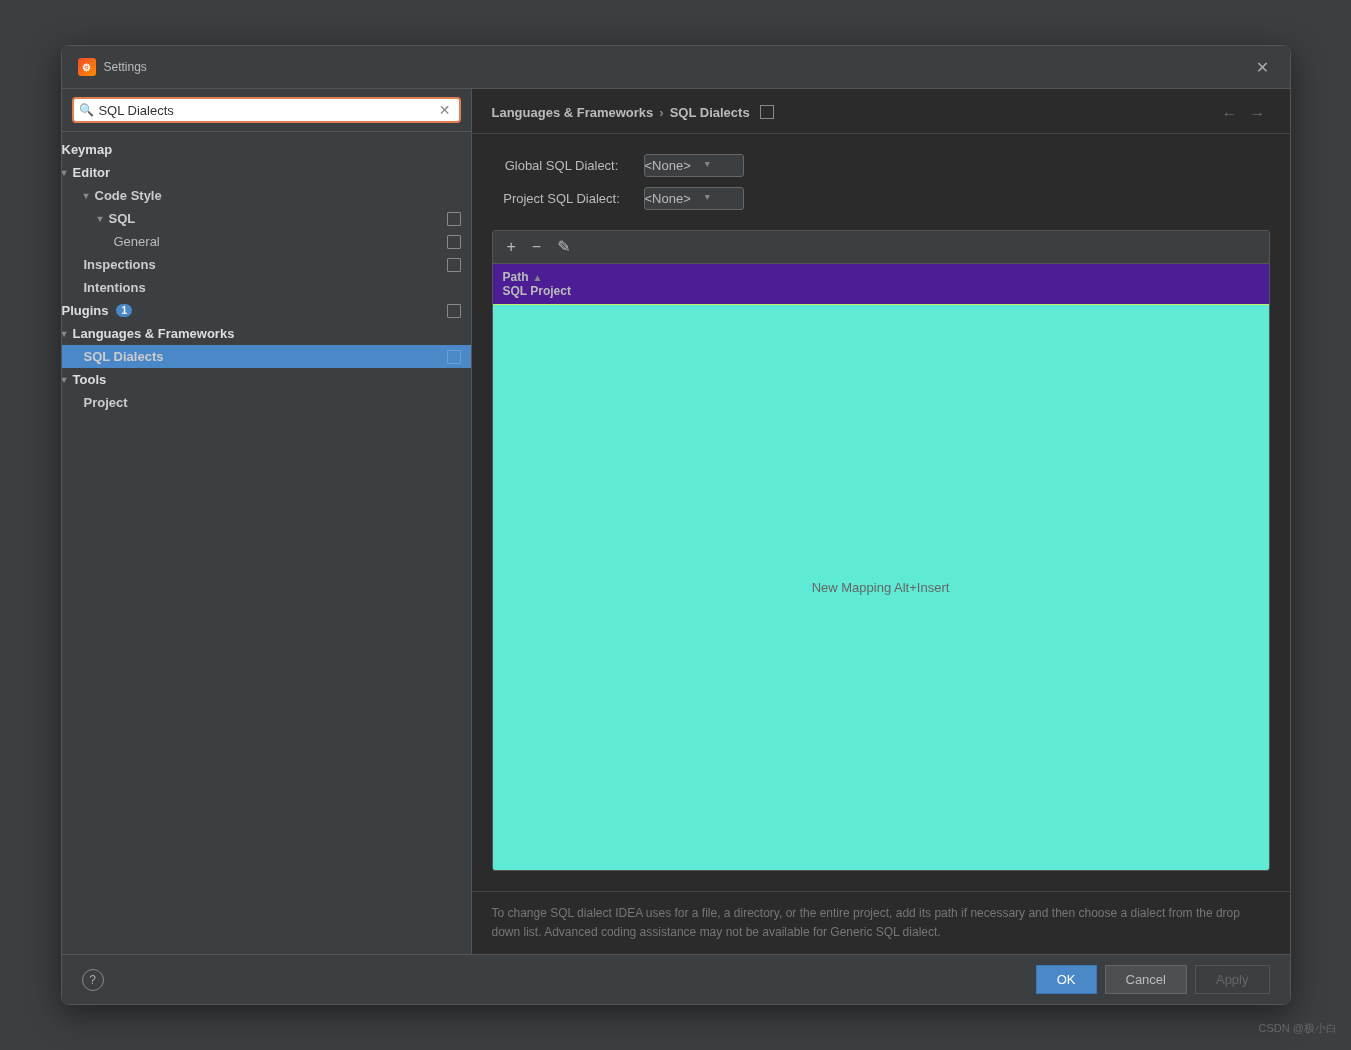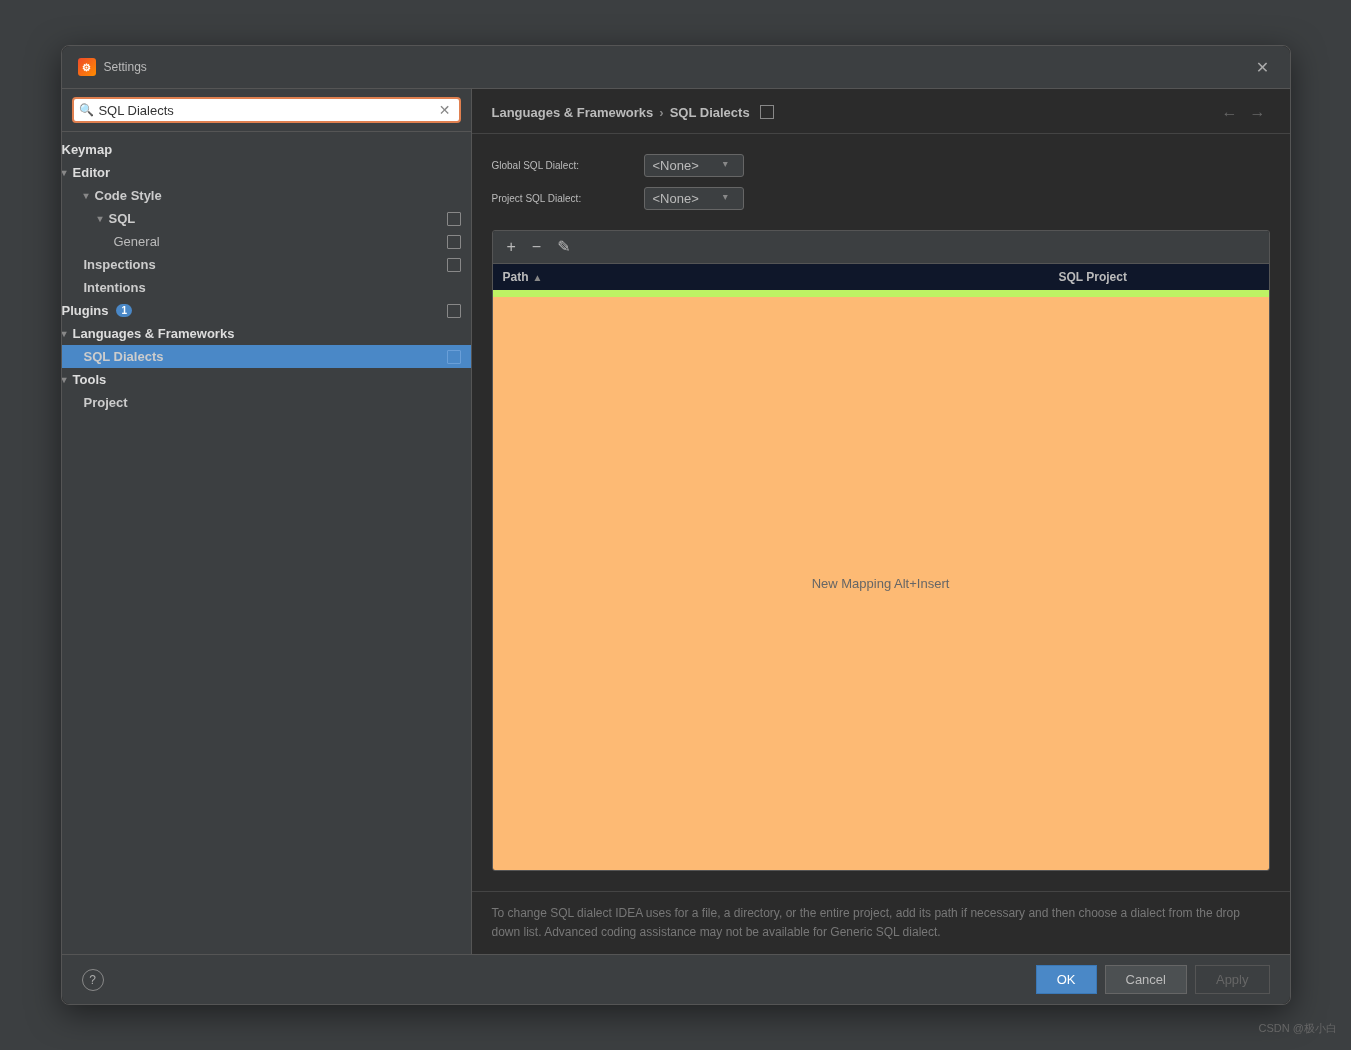--- a/index.html
+++ b/index.html
@@ -207,31 +207,32 @@
       gap: 0;
     }
     .field-row {
       display: flex;
       align-items: center;
       gap: 12px;
       margin-bottom: 10px;
     }
     .field-label {
       color: #bbb;
-      font-size: 10px;
+      font-size: 13px;
       min-width: 140px;
+      text-align: center;
     }
     .select-wrap {
       display: flex;
       align-items: flex-start;
       background: #3c3f41;
       border: 1px solid #666;
       border-radius: 3px;
-      padding: 3px 8px;
-      gap: 24px;
+      padding: 3px 0;
+      gap: 14px;
       cursor: pointer;
       min-width: 100px;
     }
     .select-text { color: #bbb; font-size: 13px; }
     .select-arrow { color: #888; font-size: 10px; }
     .table-section {
       margin-top: 10px;
       border: 1px solid #555;
       border-radius: 3px;
       flex: 1;
@@ -252,23 +253,24 @@
       border: none;
       color: #bbb;
       font-size: 16px;
       cursor: pointer;
       padding: 2px 4px;
       border-radius: 2px;
       line-height: 1;
     }
     .table-header {
       display: flex;
-      background: #0f172a;
-      border-bottom: 7px solid #bef264;
+      background: #4c1d95;
+      border-bottom: 1px solid #bef264;
       padding: 6px 10px;
+      flex-direction: column;
     }
     .col-path {
       flex: 1;
       color: #bbb;
       font-size: 12px;
       font-weight: 600;
       display: flex;
       align-items: center;
       gap: 4px;
     }
@@ -277,21 +279,21 @@
       color: #bbb;
       font-size: 12px;
       font-weight: 600;
     }
     .sort-icon { color: #888; font-size: 10px; }
     .table-body {
       flex: 1;
       display: flex;
       align-items: center;
       justify-content: center;
-      background: #fdba74;
+      background: #5eead4;
     }
     .empty-label {
       color: #666;
       font-size: 13px;
     }
     .panel-footer {
       padding: 12px 20px;
       border-top: 1px solid #444;
       flex-shrink: 0;
     }

